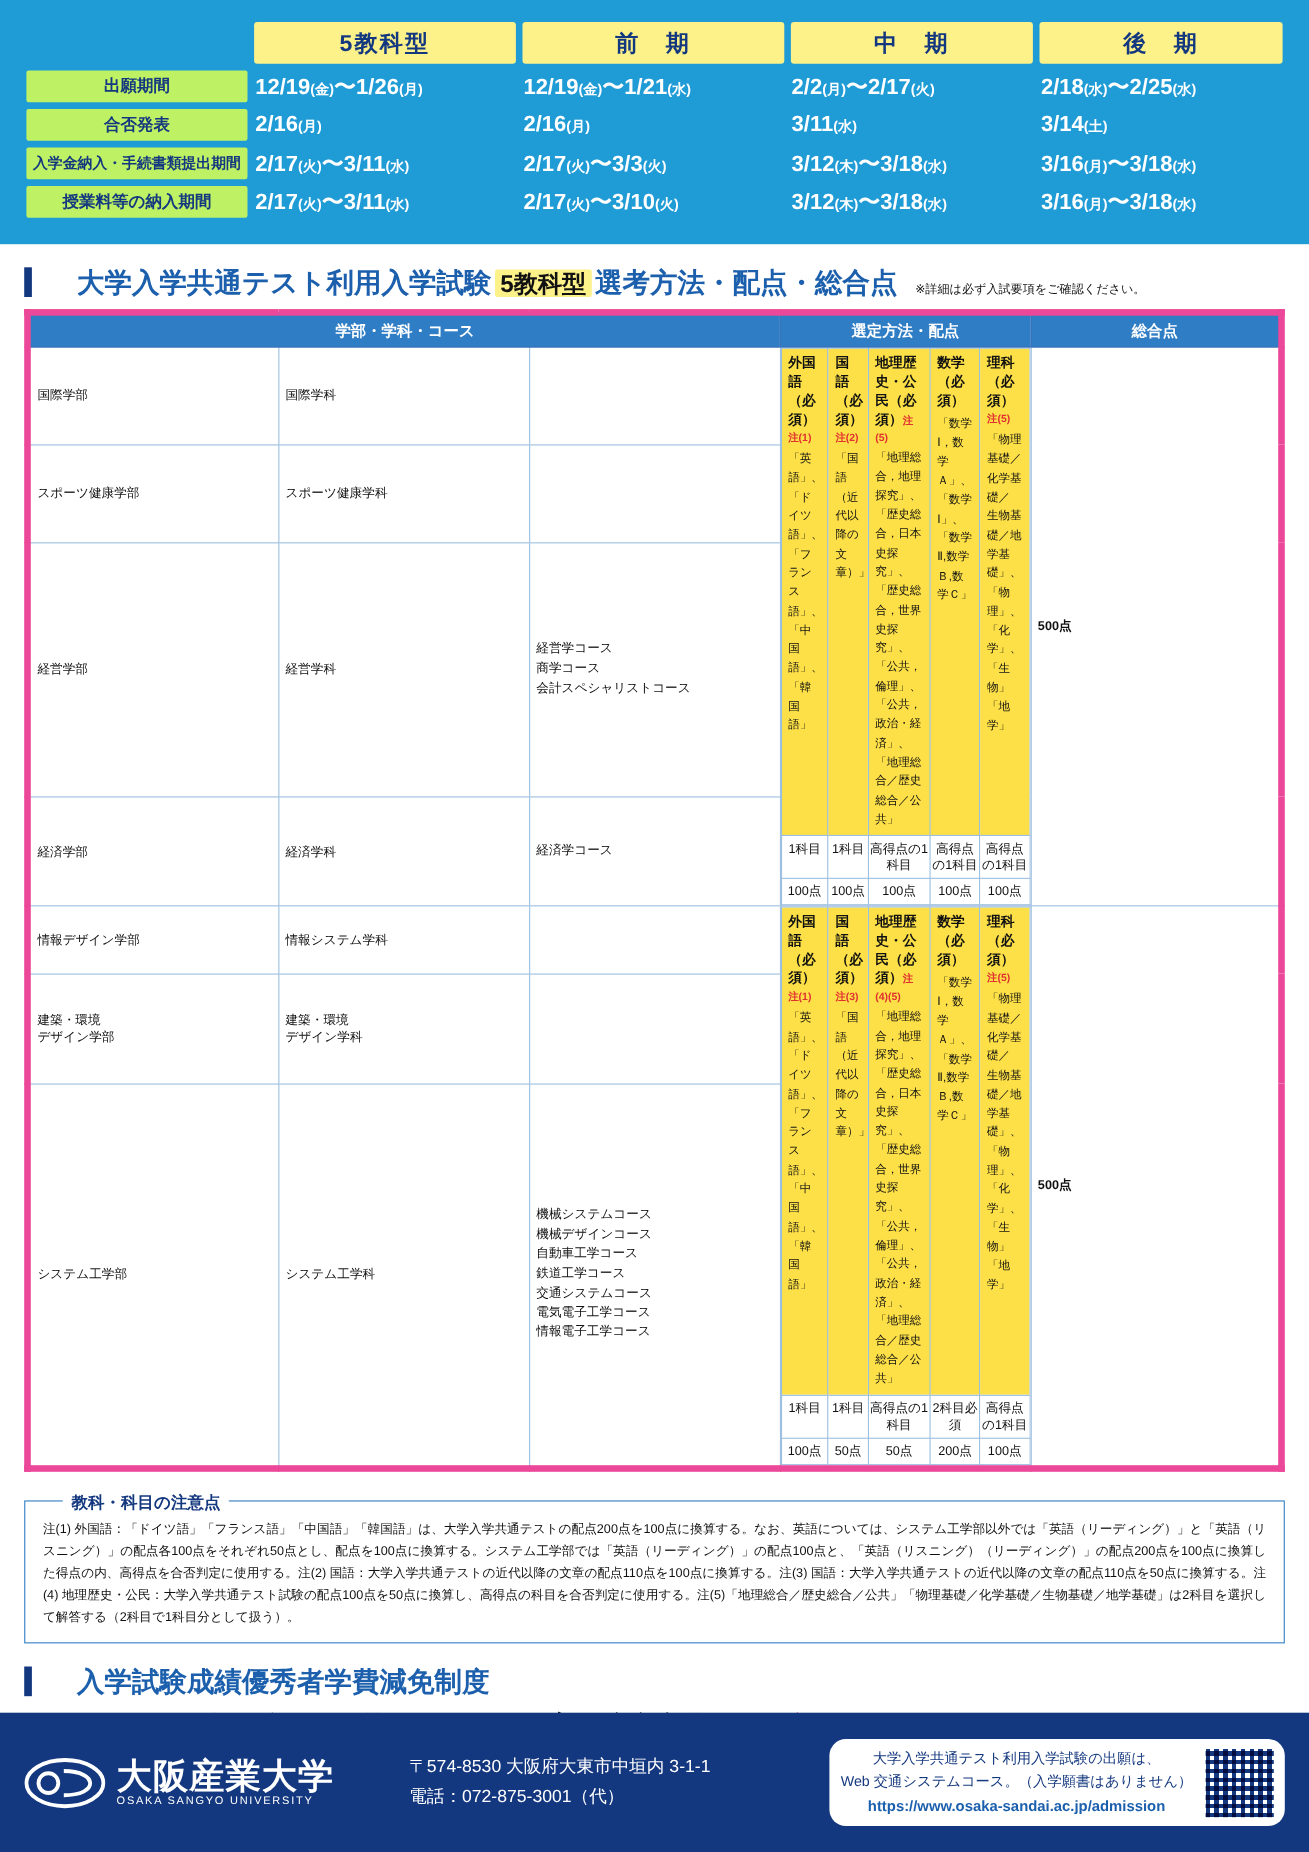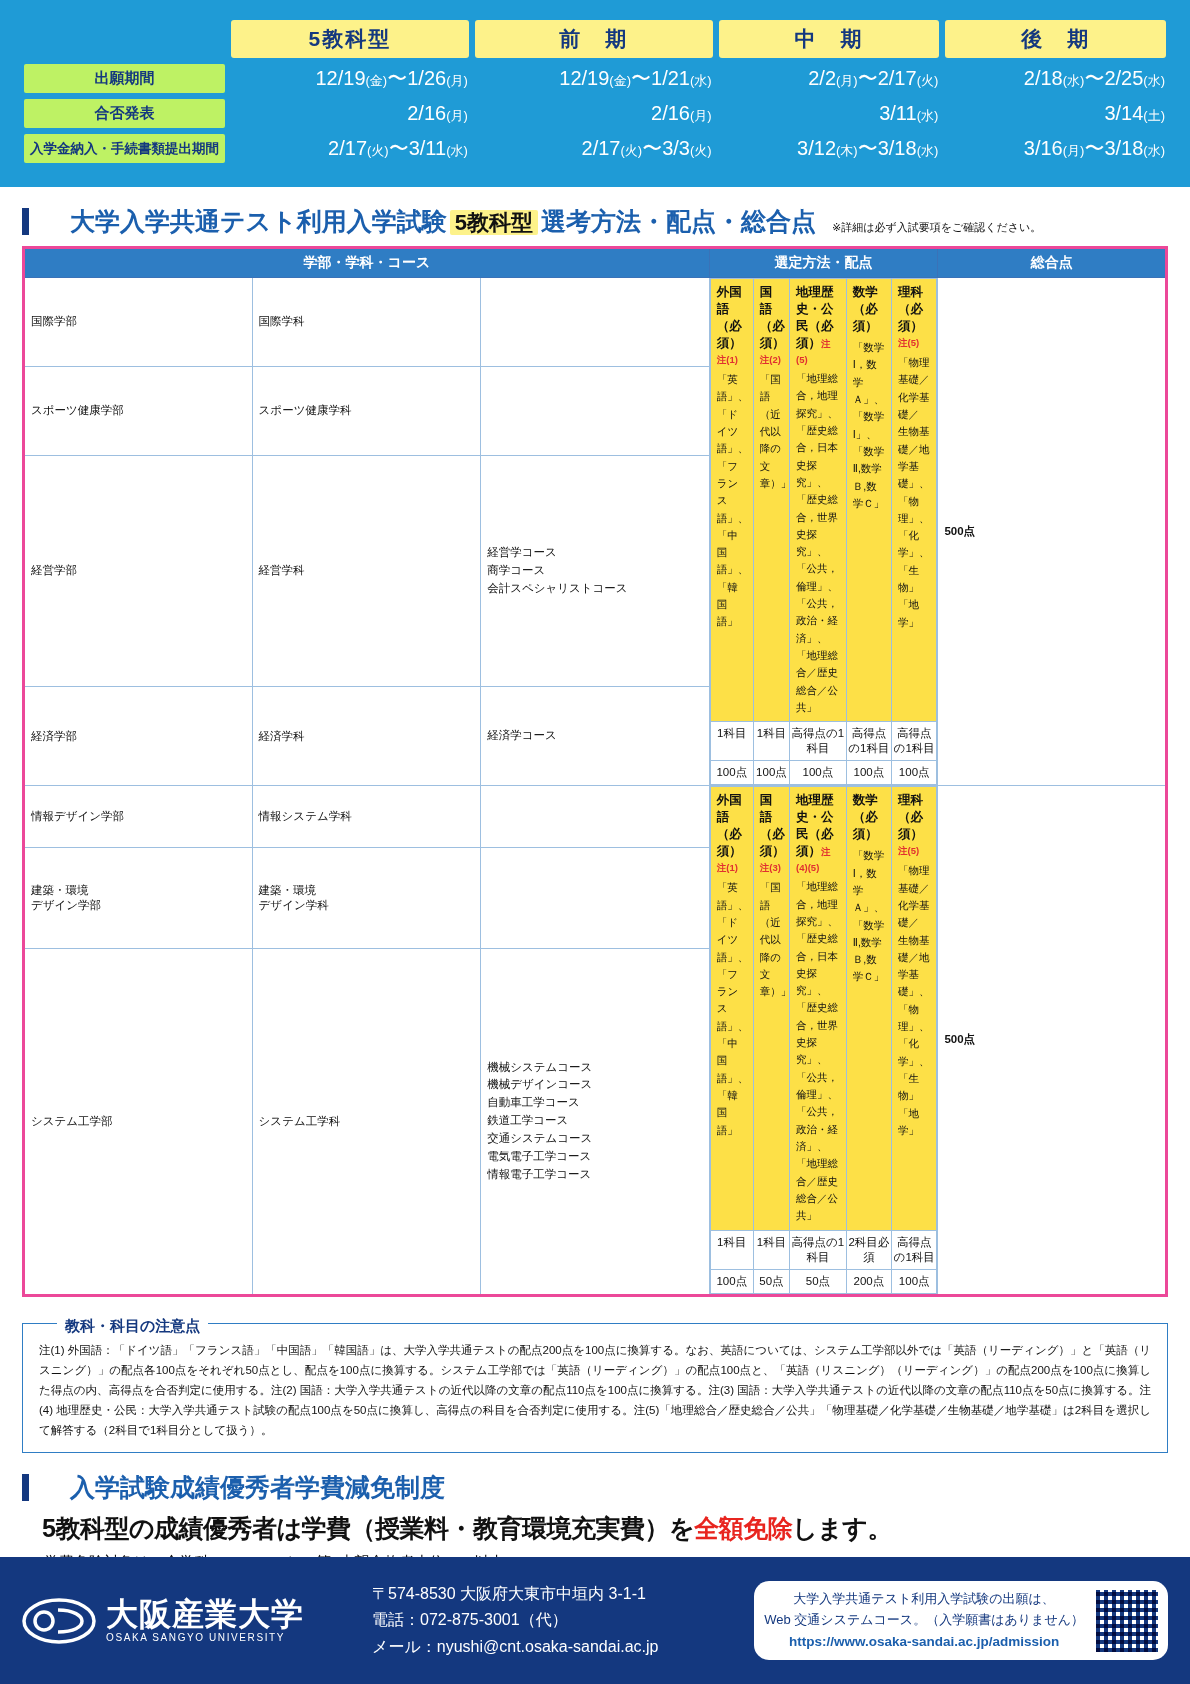--- a/index.html
+++ b/index.html
@@ -22,21 +22,21 @@
   .sched-table{ width:100%; border-collapse:separate; border-spacing:6px 6px; }
   .sched-head{
     background:#fdf28a; color:#14387f; font-weight:bold; font-size:21px;
     text-align:center; border-radius:3px; padding:5px 0; letter-spacing:2px;
   }
   .sched-rowlabel{
     background:#bef264; color:#14387f; font-weight:bold; font-size:15px;
     text-align:center; padding:5px 6px; border-radius:2px; white-space:nowrap;
   }
   .sched-cell{
-    color:#ffffff; font-weight:normal; font-size:20px; text-align:right;
+    color:#ffffff; font-weight:bold; font-size:20px; text-align:left;
     white-space:nowrap;
   }
   .sched-cell .sm{ font-size:13px; }
   .sched-blank{ background:transparent; }
 
   
   .sec-head{
     display:flex; align-items:center; gap:8px;
     margin:18px 0 8px 22px;
   }
@@ -47,21 +47,21 @@
   .sec-title .hl{
     background:#fdf28a; color:#111; padding:0 5px; margin:0 3px;
     border-radius:2px; font-size:22px;
   }
   .sec-note{ font-size:11px; color:#111; margin-left:8px; font-weight:normal; align-self:flex-end; padding-bottom:3px;}
 
   
   .main-wrap{ margin:0 22px; }
   table.main{
     width:1146px; border-collapse:collapse; table-layout:fixed;
-    border:3px solid #ec4899;
+    border:6px solid #ec4899;
   }
   table.main th{
     background:#2f7dc4; color:#fff; font-size:14px; font-weight:bold;
     padding:5px 0; border:1px solid #3a72b8; text-align:center;
   }
   table.main td{
     border:1px solid #9dbfe0; font-size:11.5px; padding:4px 6px;
     vertical-align:middle; background:#fff;
   }
   td.fac{ width:110px; }
@@ -159,20 +159,27 @@
       <td class="sched-cell">3/11<span class="sm">(水)</span></td>
       <td class="sched-cell">3/14<span class="sm">(土)</span></td>
     </tr>
     <tr>
       <td class="sched-rowlabel" style="font-size:13.5px;">入学金納入・手続書類提出期間</td>
       <td class="sched-cell">2/17<span class="sm">(火)</span>〜3/11<span class="sm">(水)</span></td>
       <td class="sched-cell">2/17<span class="sm">(火)</span>〜3/3<span class="sm">(火)</span></td>
       <td class="sched-cell">3/12<span class="sm">(木)</span>〜3/18<span class="sm">(水)</span></td>
       <td class="sched-cell">3/16<span class="sm">(月)</span>〜3/18<span class="sm">(水)</span></td>
     </tr>
+    <tr>
+      <td class="sched-rowlabel">授業料等の納入期間</td>
+      <td class="sched-cell">2/17<span class="sm">(火)</span>〜3/11<span class="sm">(水)</span></td>
+      <td class="sched-cell">2/17<span class="sm">(火)</span>〜3/10<span class="sm">(火)</span></td>
+      <td class="sched-cell">3/12<span class="sm">(木)</span>〜3/18<span class="sm">(水)</span></td>
+      <td class="sched-cell">3/16<span class="sm">(月)</span>〜3/18<span class="sm">(水)</span></td>
+    </tr>
   </tbody>
     </table>
 </div>
 
 <div class="sec-head">
   <div class="sec-bar"></div>
   <div class="sec-title">
     <span>大学入学共通テスト利用入学試験</span><span class="hl">5教科型</span><span>選考方法・配点・総合点</span>
   </div>
   <div class="sec-note">※詳細は必ず入試要項をご確認ください。</div>
@@ -385,21 +392,20 @@
       <path d="M36 14 C52 14, 60 20, 60 25 C60 31, 52 36, 36 36" fill="none" stroke="#ffffff" stroke-width="3.5"></path>
     </svg>
     <div class="logo-text">
       <div class="jp">大阪産業大学</div>
       <div class="en">OSAKA SANGYO UNIVERSITY</div>
     </div>
   </div>
   <div class="addr">
     <div>〒574-8530 大阪府大東市中垣内 3-1-1</div>
     <div>電話：072-875-3001（代）</div>
-    <div>メール：nyushi@cnt.osaka-sandai.ac.jp</div>
   </div>
   <div class="qr-box">
     <div class="qr-text">
       <div>大学入学共通テスト利用入学試験の出願は、</div>
       <div>Web 交通システムコース。（入学願書はありません）</div>
       <div class="url">https://www.osaka-sandai.ac.jp/admission</div>
     </div>
     <div class="qr-img"></div>
   </div>
 </div>

